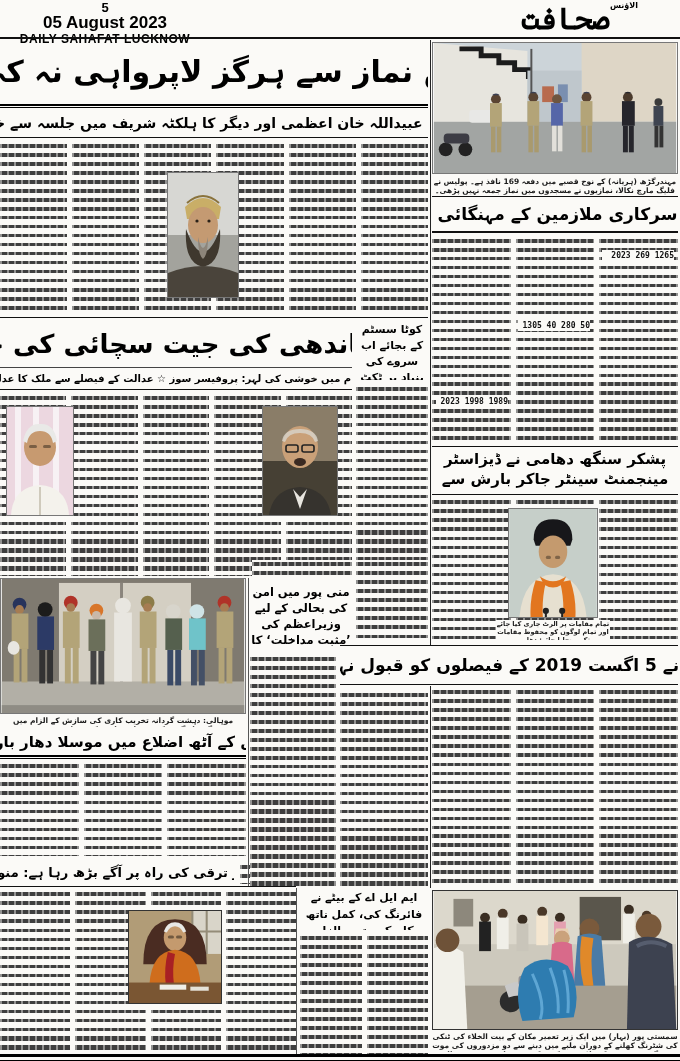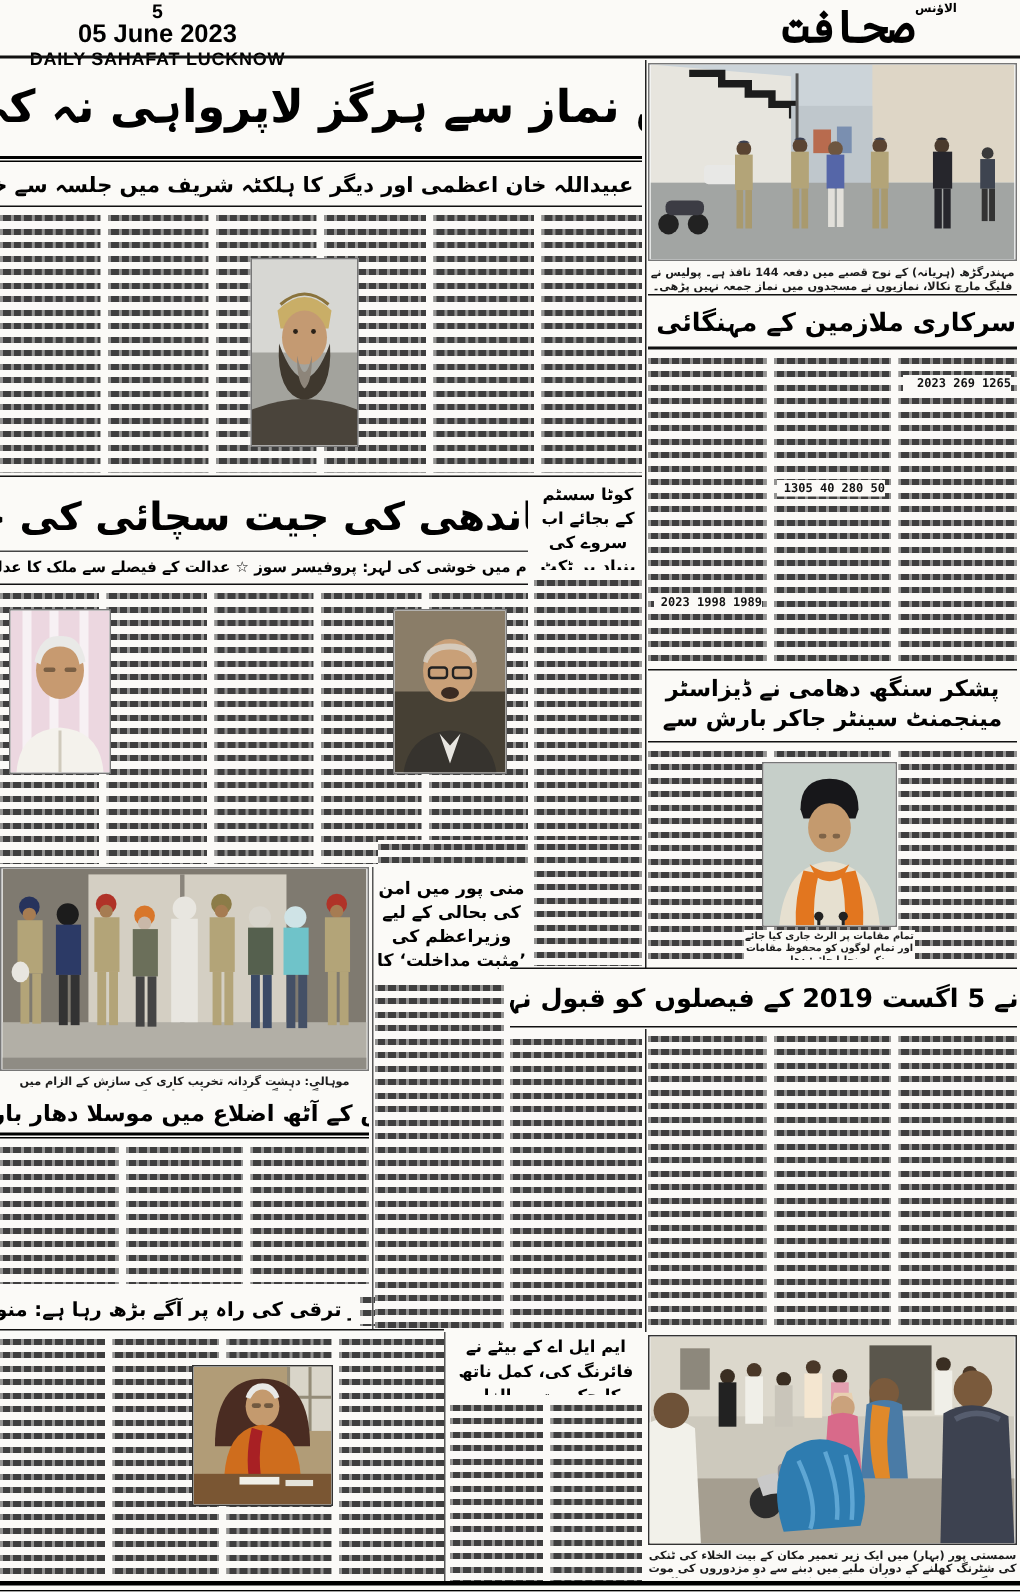--- a/index.html
+++ b/index.html
@@ -34,21 +34,21 @@
   .masthead{font:bold 30px/34px "DejaVu Serif",serif;direction:rtl;text-align:left;color:#000;}
   .mast-city{font:bold 8px/8px "DejaVu Sans",sans-serif;direction:rtl;color:#000;}
 </style>
 </head>
 <body>
 
 <div id="paper">
 
   <div class="abs hdr-left" style="left:10px;top:1px;width:190px;">
     <div class="pg">5</div>
-    <div class="dt">05 June 2023</div>
+    <div class="dt">05 August 2023</div>
     <div class="pub">DAILY SAHAFAT LUCKNOW</div>
   </div>
   <div class="abs mast-city" style="right:10px;top:2px;width:60px;text-align:left;">الاؤنس</div>
   <div class="abs masthead ur" style="right:8px;top:2px;width:150px;">صحافت</div>
   <div class="abs rule" style="left:0;top:37px;width:680px;height:2px;"></div>
 
   <div class="abs hl ur" style="left:0;top:42px;width:428px;height:58px;font-size:30px;">
     <span class="hl-t">فرائض نماز سے ہرگز لاپرواہی نہ کی جائے</span>
   </div>
   <div class="abs dbl" style="left:0;top:104px;width:428px;"></div>
@@ -300,21 +300,21 @@
           <rect x="8" y="34" width="5" height="27" fill="#26262c"></rect>
         </g>
       <g transform="translate(222,56)">
           <circle cx="6" cy="4" r="4" fill="#3a3a3a"></circle>
           <rect x="1" y="8" width="10" height="20" fill="#3e4450"></rect>
           <rect x="2" y="28" width="4" height="22" fill="#333"></rect>
           <rect x="7" y="28" width="4" height="22" fill="#333"></rect>
         </g>
     </svg>
   </div>
-  <div class="abs cap ur" style="left:432px;top:177px;width:246px;height:18px;">مہندرگڑھ (ہریانہ) کے نوح قصبے میں دفعہ 144 نافذ ہے۔ پولیس نے فلیگ مارچ نکالا، نمازیوں نے مسجدوں میں نماز جمعہ نہیں پڑھی۔</div>
+  <div class="abs cap ur" style="left:432px;top:177px;width:246px;height:18px;">مہندرگڑھ (ہریانہ) کے نوح قصبے میں دفعہ 169 نافذ ہے۔ پولیس نے فلیگ مارچ نکالا، نمازیوں نے مسجدوں میں نماز جمعہ نہیں پڑھی۔</div>
   <div class="abs rule" style="left:432px;top:196px;width:246px;height:1px;"></div>
 
   <div class="abs hl ur" style="left:432px;top:199px;width:246px;height:30px;font-size:17px;">
     <span class="hl-t">چھٹے پے اسکیل کے سرکاری ملازمین کے مہنگائی الاؤنس میں اضافہ</span>
   </div>
   <div class="abs rule" style="left:432px;top:231px;width:246px;height:1.5px;"></div>
   <div class="abs cols" style="left:432px;top:236px;width:246px;height:208px;">
     <div class="col"></div>
     <div class="col"></div>
     <div class="col"></div>

